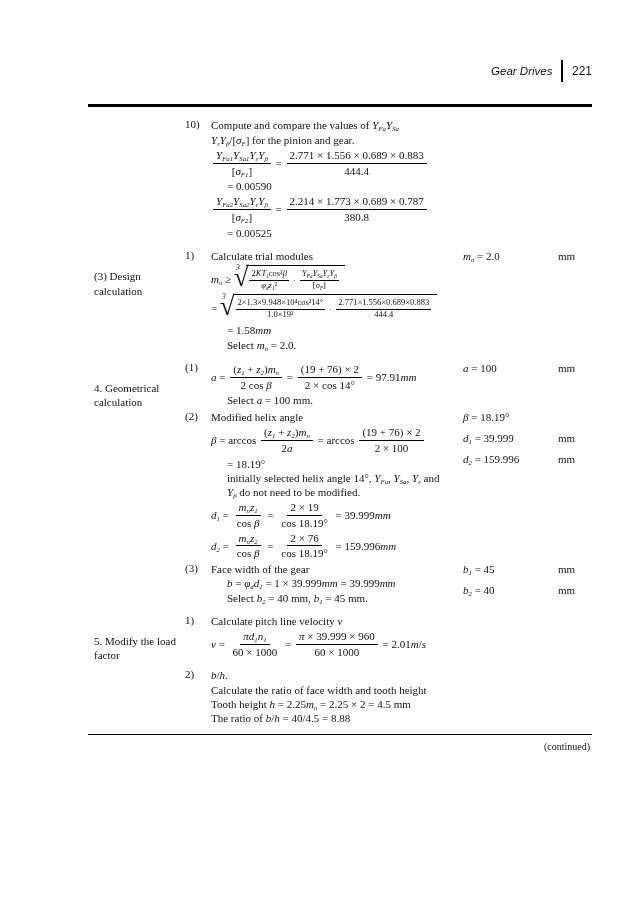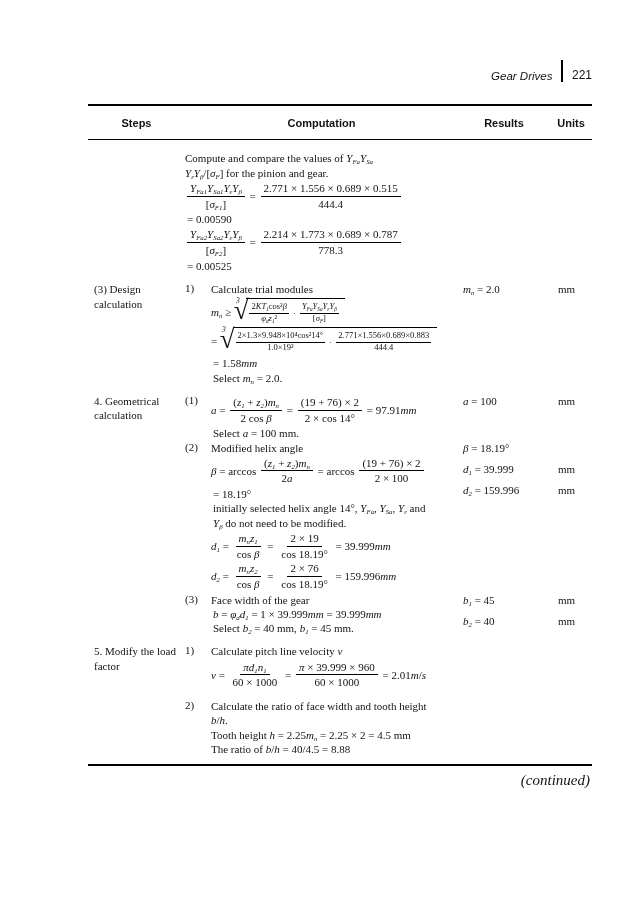--- a/index.html
+++ b/index.html
@@ -5,123 +5,118 @@
   * { margin:0; padding:0; box-sizing:border-box; }
   html,body { background:#ffffff; }
   body {
     width:627px; height:900px; position:relative;
     font-family:"Liberation Serif", serif; color:#121212;
     -webkit-font-smoothing:antialiased;
   }
   .page { position:relative; width:627px; height:900px; background:#fff; overflow:hidden; }
 
   
-  .running-head { position:absolute; top:60px; right:35px; display:flex; align-items:flex-end; gap:9px; }
+  .running-head { position:absolute; top:60px; right:35px; display:flex; align-items:center; gap:9px; }
   .rh-title { font-family:"Liberation Sans", sans-serif; font-style:italic; font-size:11.5px; color:#111; }
   .rh-bar { width:1.5px; height:22px; background:#000; }
   .rh-num { font-family:"Liberation Sans", sans-serif; font-weight:normal; font-size:12px; }
 
   
   .table { position:absolute; left:88px; top:104px; width:504px; }
   .rule { background:#000; }
   .rule.thick { height:2px; }
   .rule.thin { height:1.3px; }
   .thead {
     display:grid; grid-template-columns:97px 273px 92px 42px;
     padding:11px 0 10px 0;
     font-family:"Liberation Sans", sans-serif; font-weight:bold; font-size:11px;
   }
   .thead .th { text-align:center; }
 
   .tbody { padding-top:11px; padding-bottom:8px; font-size:11px; }
   .trow { display:grid; grid-template-columns:97px 273px 92px 42px; }
   .trow.gap { margin-top:9px; }
 
-  .cell.steps { padding-left:6px; line-height:1.32; }
+  .cell.steps { padding-left:6px; line-height:1.32;margin-top:20px; }
   .stepline { min-height:14px; }
 
   .cell.comp { }
   .item { display:flex; }
   .item + .item { margin-top:8px; }
   .ilabel { width:26px; flex:none; }
   .icontent { flex:1; min-width:0; }
   .line { line-height:1.3; min-height:14px; }
   .line.eq { display:flex; align-items:center; margin:2px 0; flex-wrap:nowrap; }
-  .ind1 { margin-left:2px; }
+  .ind1 { margin-left:16px; }
   .ind2 { margin-left:14px; }
   .mt { white-space:pre-wrap; }
   i { font-style:italic; }
   sub { font-size:0.62em; font-style:italic; line-height:0; vertical-align:-0.35em; }
 
   .frac { display:inline-flex; flex-direction:column; align-items:center; vertical-align:middle; margin:0 2px; }
   .frac .num { display:block; padding:0 3px 1px 3px; border-bottom:1px solid #000; line-height:1.15; text-align:center; }
   .frac .den { display:block; padding:1px 3px 0 3px; line-height:1.15; text-align:center; }
 
   .root { display:inline-flex; align-items:flex-start; margin-left:2px; }
   .ridx { font-size:7.5px; font-style:italic; margin-right:-6px; margin-top:-2px; position:relative; z-index:1; }
   .rad { font-size:27px; line-height:27px; font-weight:400; margin-right:-2px; transform:translateY(-1px); }
   .rbody { display:inline-flex; align-items:center; border-top:1.2px solid #000; padding:3px 4px 0 1px; font-size:8.5px; min-height:26px; }
   .rbody .frac .num, .rbody .frac .den { padding:0 2px 1px 2px; }
 
   .cell.res { padding-left:5px; }
   .cell.uni { padding-left:8px; }
   .rline { min-height:21px; line-height:1.3; }
 
-  .tfoot-note { text-align:right; font-style:italic; font-size:15px; padding:6px 2px 0 0; }
+  .tfoot-note { text-align:right; font-size:10px; padding:6px 2px 0 0; }
 </style>
 </head>
 <body>
 
 <div class="page">
 
   <div class="running-head">
     <span class="rh-title">Gear Drives</span>
     <span class="rh-bar"></span>
     <span class="rh-num">221</span>
   </div>
 
   <div class="table">
     <div class="rule thick"></div>
-    <div class="thead">
-      <div class="th">Steps</div>
-      <div class="th">Computation</div>
-      <div class="th">Results</div>
-      <div class="th">Units</div>
-    </div>
     <div class="rule thin"></div>
 
     <div class="tbody">
         <div class="trow">
           <div class="cell steps"></div>
           <div class="cell comp">
             <div class="item">
+              <span class="ilabel">10)</span>
               <div class="icontent">
                 <div class="line ind0"><span class="mt">Compute and compare the values of <i>Y</i><sub>Fa</sub><i>Y</i><sub>Sa</sub></span></div>
                 <div class="line ind0"><span class="mt"><i>Y</i><sub>ε</sub><i>Y</i><sub>β</sub>/[<i>σ</i><sub>F</sub>] for the pinion and gear.</span></div>
                 <div class="line ind1 eq">
                   <span class="frac">
                     <span class="num"><i>Y</i><sub>Fa1</sub><i>Y</i><sub>Sa1</sub><i>Y</i><sub>ε</sub><i>Y</i><sub>β</sub></span>
                     <span class="den">[<i>σ</i><sub>F1</sub>]</span>
                   </span>
                   <span class="mt"> = </span>
                   <span class="frac">
-                    <span class="num">2.771 × 1.556 × 0.689 × 0.515</span>
+                    <span class="num">2.771 × 1.556 × 0.689 × 0.883</span>
                     <span class="den">444.4</span>
                   </span>
                 </div>
                 <div class="line ind1"><span class="mt">= 0.00590</span></div>
                 <div class="line ind1 eq">
                   <span class="frac">
                     <span class="num"><i>Y</i><sub>Fa2</sub><i>Y</i><sub>Sa2</sub><i>Y</i><sub>ε</sub><i>Y</i><sub>β</sub></span>
                     <span class="den">[<i>σ</i><sub>F2</sub>]</span>
                   </span>
                   <span class="mt"> = </span>
                   <span class="frac">
                     <span class="num">2.214 × 1.773 × 0.689 × 0.787</span>
-                    <span class="den">778.3</span>
+                    <span class="den">380.8</span>
                   </span>
                 </div>
                 <div class="line ind1"><span class="mt">= 0.00525</span></div>
               </div>
             </div>
           </div>
           <div class="cell res"></div>
           <div class="cell uni"></div>
         </div>
         <div class="trow gap">
@@ -319,22 +314,22 @@
                     <span class="num"><i>π</i> × 39.999 × 960</span>
                     <span class="den">60 × 1000</span>
                   </span>
                   <span class="mt"> = 2.01<i>m</i>/<i>s</i></span>
                 </div>
               </div>
             </div>
             <div class="item">
               <span class="ilabel">2)</span>
               <div class="icontent">
+                <div class="line ind0"><span class="mt"><i>b</i>/<i>h</i>.</span></div>
                 <div class="line ind0"><span class="mt">Calculate the ratio of face width and tooth height</span></div>
-                <div class="line ind0"><span class="mt"><i>b</i>/<i>h</i>.</span></div>
                 <div class="line ind0"><span class="mt">Tooth height <i>h</i> = 2.25<i>m</i><sub><i>n</i></sub> = 2.25 × 2 = 4.5 mm</span></div>
                 <div class="line ind0"><span class="mt">The ratio of <i>b</i>/<i>h</i> = 40/4.5 = 8.88</span></div>
               </div>
             </div>
           </div>
           <div class="cell res"></div>
           <div class="cell uni"></div>
         </div>
       </div>
 

